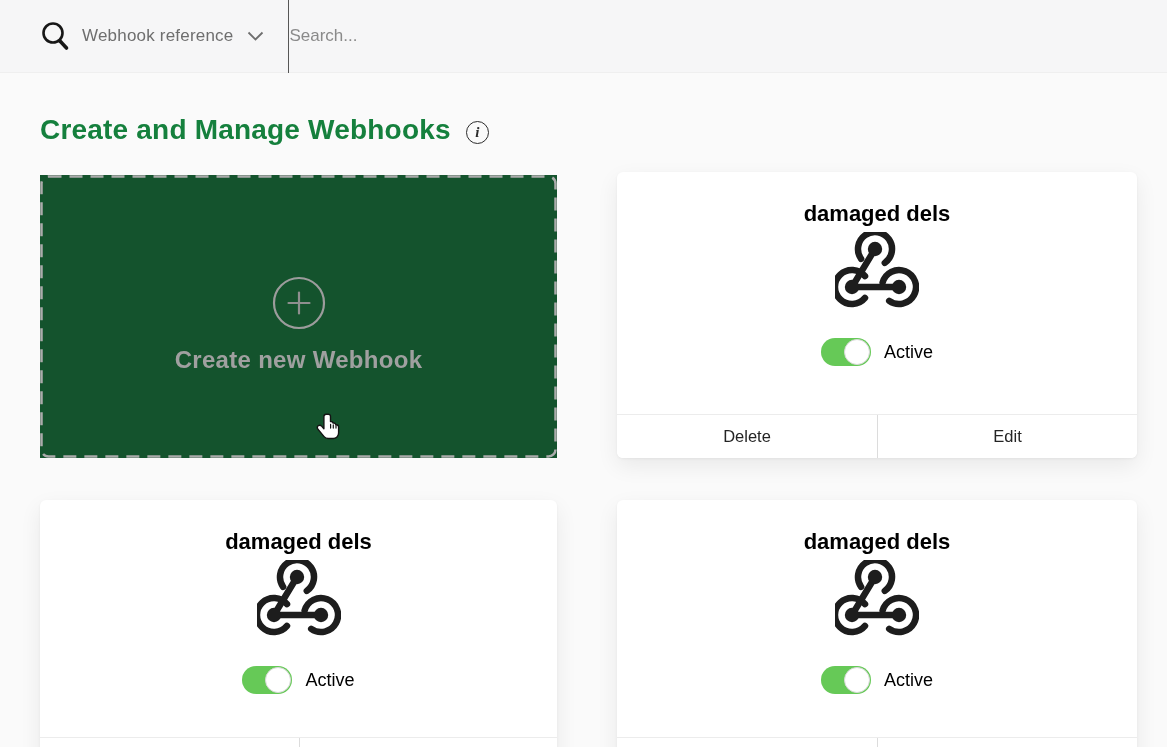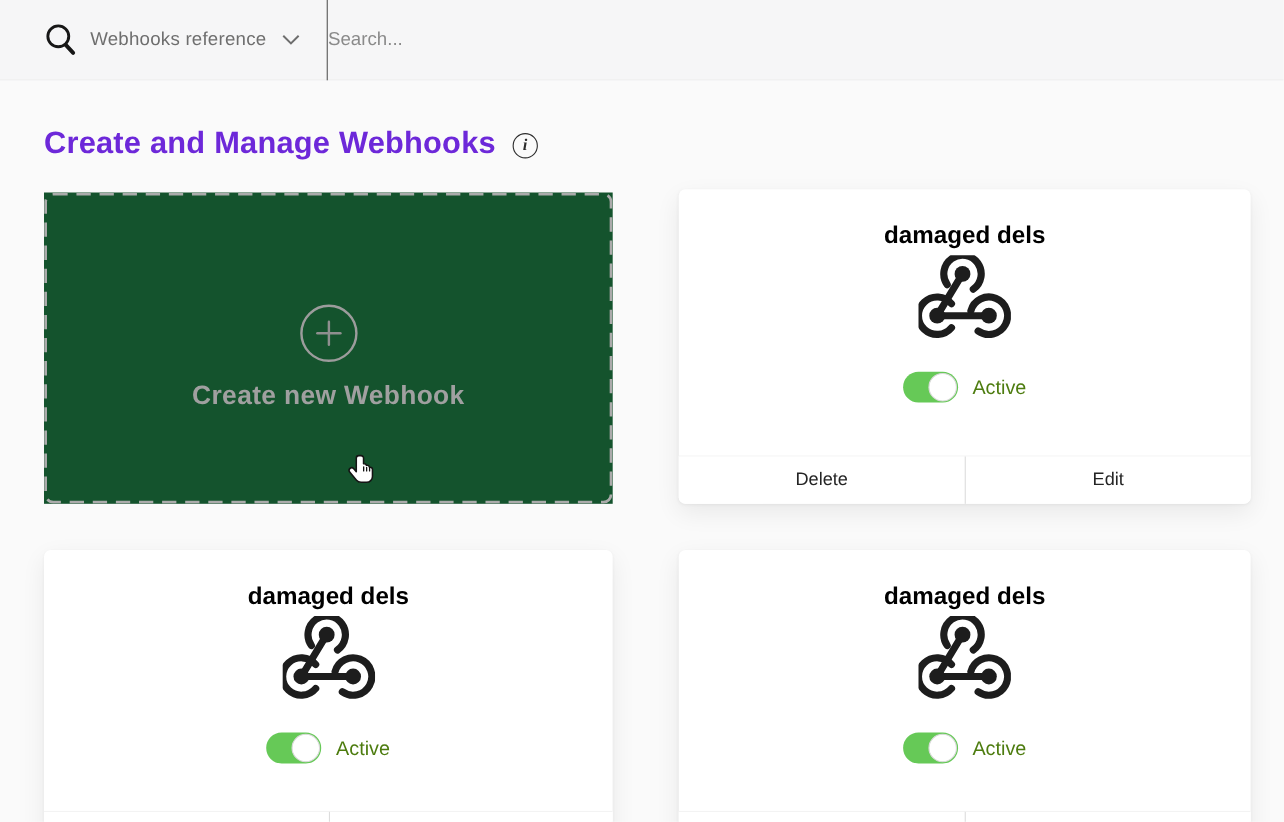--- a/index.html
+++ b/index.html
@@ -35,21 +35,21 @@
     font-family:"Liberation Sans", sans-serif;
   }
   .search-input::placeholder { color:#8a8a8a; opacity:1; }
 
   
   .page-heading {
     position:absolute; left:40px; top:114px;
     display:flex; align-items:center;
   }
   .page-heading h1 {
-    font-size:28px; font-weight:bold; color:#6d28d9; letter-spacing:.2px;
+    font-size:28px; font-weight:bold; color:#15803d; letter-spacing:.2px;
   }
   .info-badge {
     width:23px; height:23px; border:1.6px solid #2c2c2c; border-radius:50%;
     margin-left:15px; margin-top:5px;
     display:flex; align-items:center; justify-content:center;
     font-family:"Liberation Serif", serif; font-style:italic; font-weight:bold;
     font-size:15px; color:#2c2c2c; cursor:pointer; flex:0 0 auto;
   }
 
   
@@ -87,21 +87,21 @@
     display:flex; align-items:center; justify-content:center; margin-top:22px;
   }
   .toggle {
     position:relative; width:50px; height:28px; border-radius:14px;
     background:#66c957; cursor:pointer; flex:0 0 auto;
   }
   .toggle .knob {
     position:absolute; top:1px; right:1px; width:26px; height:26px;
     border-radius:50%; background:#fff; border:1px solid #d9d9d9;
   }
-  .status-label { margin-left:13px; font-size:18px; color:#4d7c0f; }
+  .status-label { margin-left:13px; font-size:18px; color:#000000; }
 
   .wfooter {
     position:absolute; left:0; right:0; bottom:0; height:44px;
     border-top:1px solid #ececec; display:flex;
     border-radius:0 0 6px 6px; background:#fff;
   }
   .wfooter .action-btn {
     flex:1 1 50%; display:flex; align-items:center; justify-content:center;
     font-size:16.5px; color:#242424; cursor:pointer;
   }
@@ -110,21 +110,21 @@
 </head>
 <body>
 
 <header class="topbar">
   <svg class="search-glyph" width="30" height="32" viewBox="0 0 30 32">
     <circle cx="13" cy="13" r="9.5" fill="none" stroke="#171717" stroke-width="2.6"></circle>
     <line x1="20" y1="21" x2="26.5" y2="28" stroke="#171717" stroke-width="3.6" stroke-linecap="round"></line>
   </svg>
 
   <div class="category-select">
-    <span class="cat-label">Webhooks reference</span>
+    <span class="cat-label">Webhook reference</span>
     <svg class="chev" width="17" height="10" viewBox="0 0 17 10">
       <path d="M1.5 1.5 L8.5 8.5 L15.5 1.5" fill="none" stroke="#6e6e6e" stroke-width="1.8"></path>
     </svg>
   </div>
 
   <div class="topbar-divider"></div>
 
   <input class="search-input" type="text" value="" placeholder="Search..." style="">
 </header>
 

